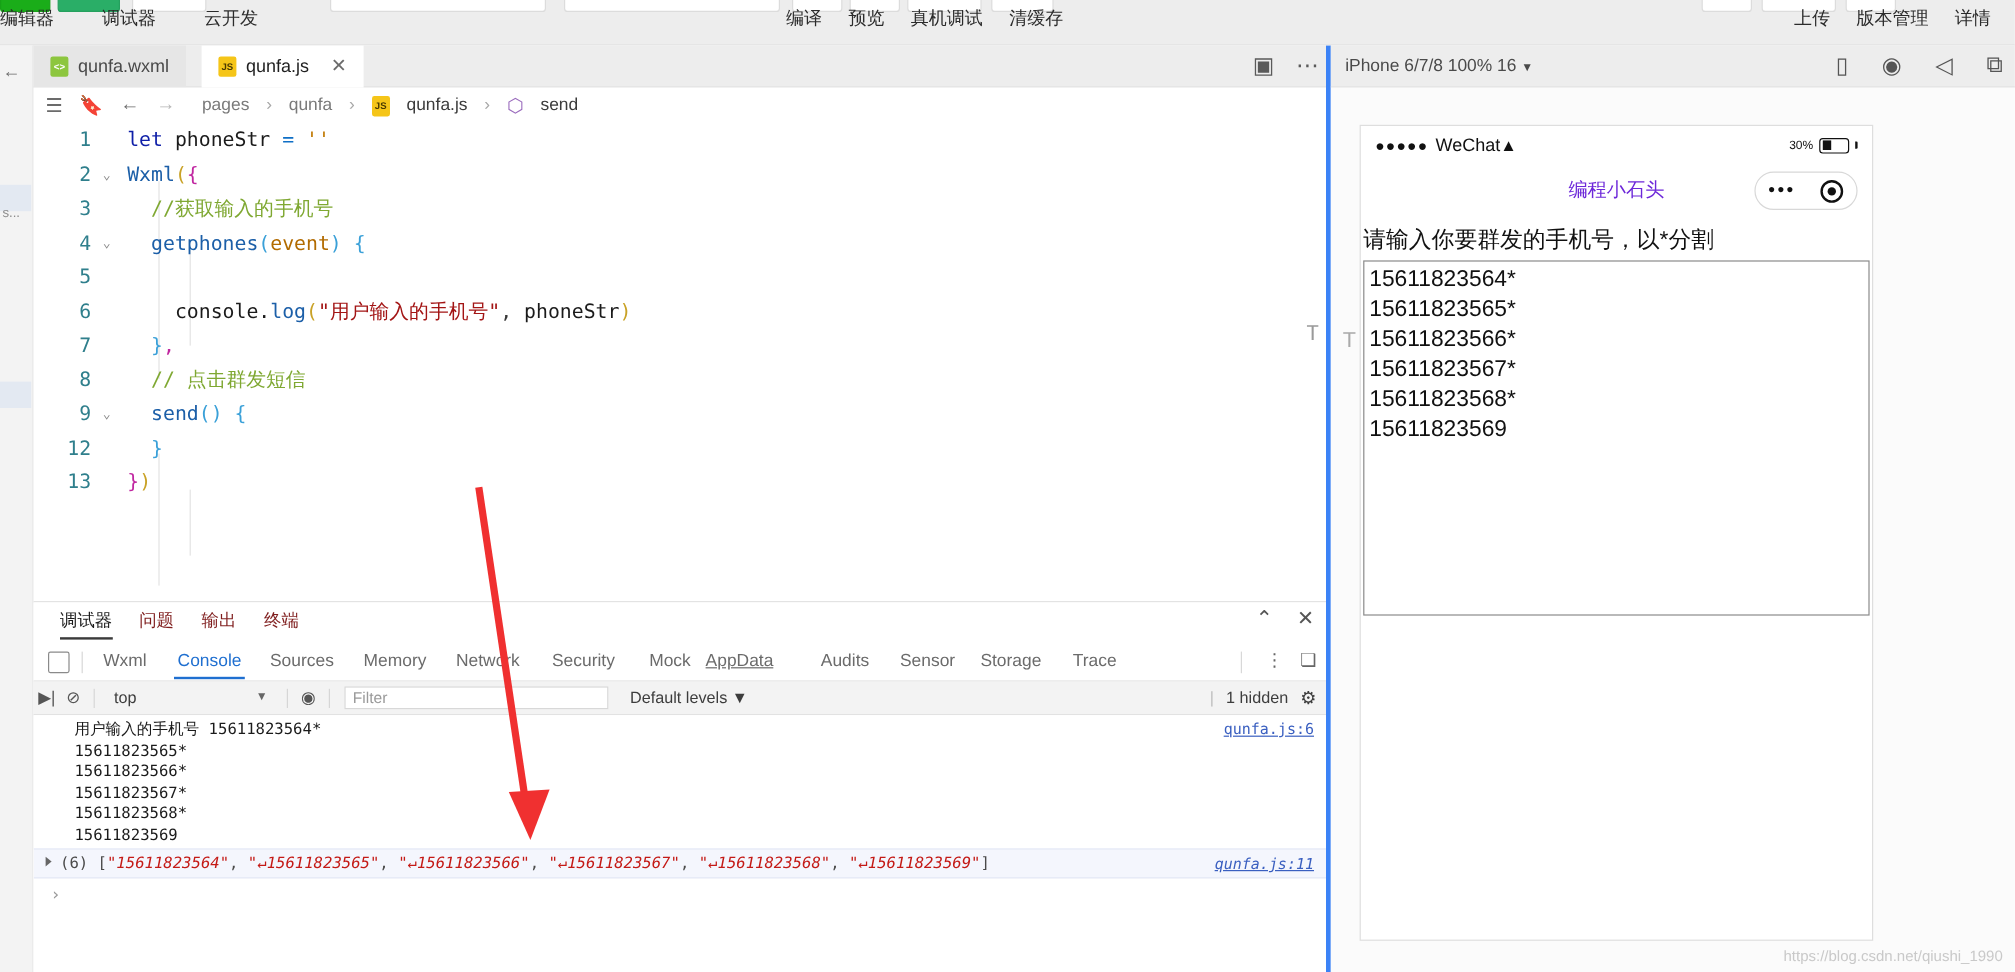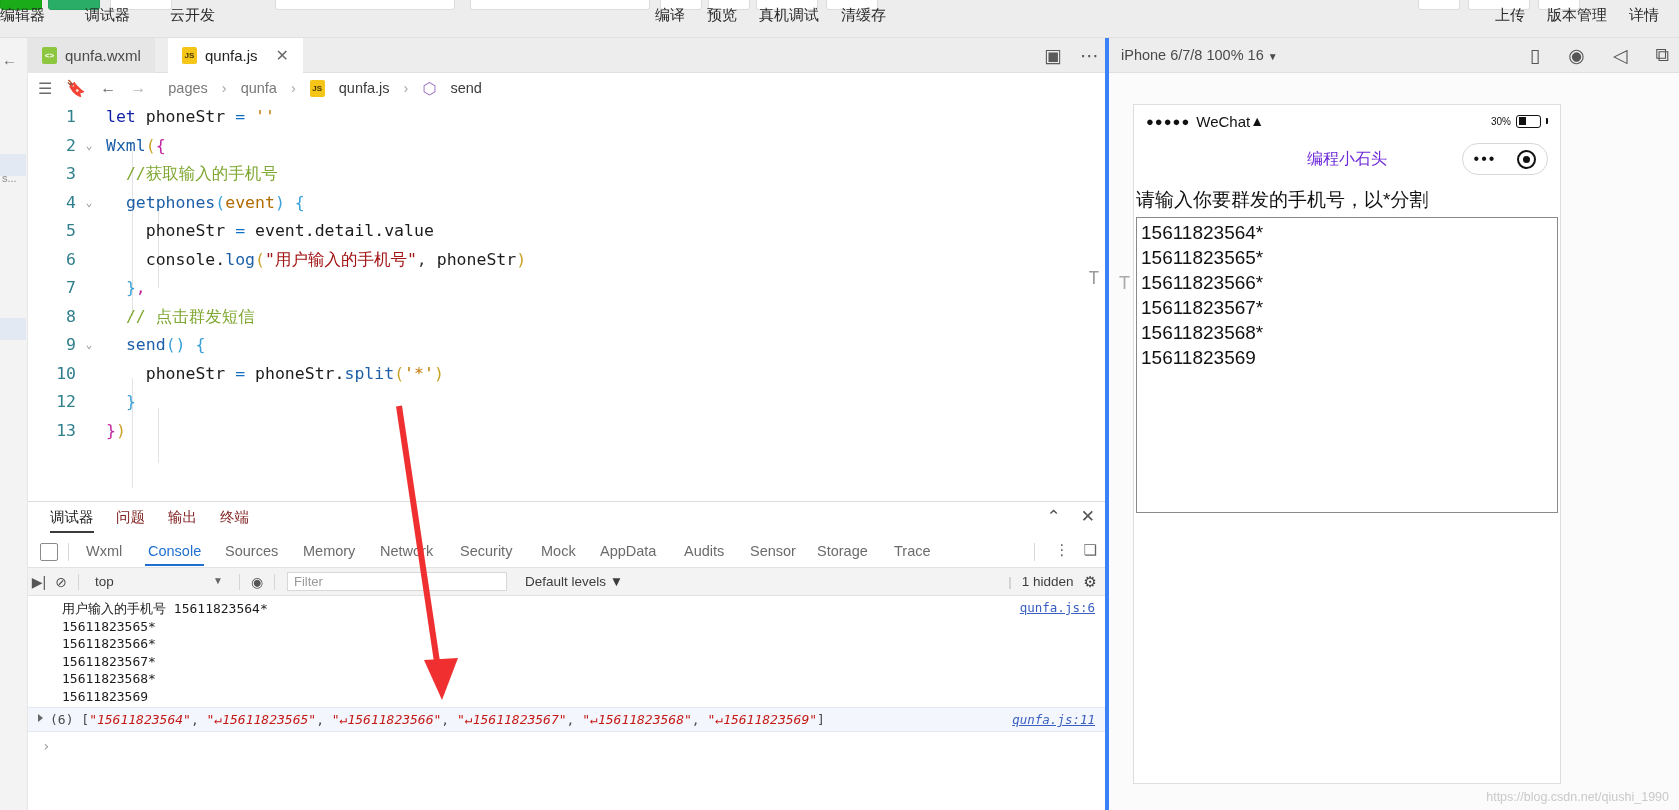--- a/index.html
+++ b/index.html
@@ -320,26 +320,25 @@
 
     <div class="code" id="code-area">
       <div class="indent-guide" style="left:104px; top:48px; height:165px;"></div>
       <div class="indent-guide" style="left:104px; top:275px; height:110px;"></div>
       <div class="indent-guide" style="left:130px; top:105px; height:80px;"></div>
       <div class="indent-guide" style="left:130px; top:305px; height:55px;"></div>
     <div class="code-row"><span class="lineno">1</span><span class="ctext"><span class="kw">let</span> <span class="var">phoneStr</span> <span class="op">=</span> <span class="strq">''</span></span></div>
         <div class="code-row"><span class="lineno">2</span><span class="fold">⌄</span><span class="ctext"><span class="fn">Wxml</span><span class="py">(</span><span class="pk">{</span></span></div>
         <div class="code-row"><span class="lineno">3</span><span class="ctext">  <span class="cmt">//获取输入的手机号</span></span></div>
         <div class="code-row"><span class="lineno">4</span><span class="fold">⌄</span><span class="ctext">  <span class="fn">getphones</span><span class="pb">(</span><span class="prm">event</span><span class="pb">)</span> <span class="pb">{</span></span></div>
-        <div class="code-row"><span class="lineno">5</span><span class="ctext">    <span class="var">phoneStr</span> <span class="op">=</span> <span class="var">event.detail.value</span></span></div>
+        <div class="code-row"><span class="lineno">5</span></div>
         <div class="code-row"><span class="lineno">6</span><span class="ctext">    <span class="var">console.</span><span class="fn">log</span><span class="py">(</span><span class="str">"用户输入的手机号"</span><span class="plain">,</span> <span class="var">phoneStr</span><span class="py">)</span></span></div>
         <div class="code-row"><span class="lineno">7</span><span class="ctext">  <span class="pb">}</span><span class="pk">,</span></span></div>
         <div class="code-row"><span class="lineno">8</span><span class="ctext">  <span class="cmt">// 点击群发短信</span></span></div>
         <div class="code-row"><span class="lineno">9</span><span class="fold">⌄</span><span class="ctext">  <span class="fn">send</span><span class="pb">()</span> <span class="pb">{</span></span></div>
-        <div class="code-row"><span class="lineno">10</span><span class="ctext">    <span class="var">phoneStr</span> <span class="op">=</span> <span class="var">phoneStr.</span><span class="fn">split</span><span class="py">(</span><span class="strq">'*'</span><span class="py">)</span></span></div>
         <div class="code-row"><span class="lineno">12</span><span class="ctext">  <span class="pb">}</span></span></div>
         <div class="code-row"><span class="lineno">13</span><span class="ctext"><span class="pk">}</span><span class="py">)</span></span></div>
       </div>
 
     <div class="minimap">
       <div class="mm-t">T</div>
     </div>
 
     <div class="debug">
 
@@ -357,21 +356,21 @@
       <div class="dt-tabs">
         <div class="dt-cursor"></div>
         <div class="dt-div"></div>
         <div class="dt-tab" style="left:58px;">Wxml</div>
         <div class="dt-tab on" style="left:120px;">Console</div>
         <div class="dt-tab" style="left:197px;">Sources</div>
         <div class="dt-tab" style="left:275px;">Memory</div>
         <div class="dt-tab" style="left:352px;">Network</div>
         <div class="dt-tab" style="left:432px;">Security</div>
         <div class="dt-tab" style="left:513px;">Mock</div>
-        <div class="dt-tab" style="left:572px;">AppData</div>
+        <div class="dt-tab" style="left:560px;text-decoration:underline;">AppData</div>
         <div class="dt-tab" style="left:656px;">Audits</div>
         <div class="dt-tab" style="left:722px;">Sensor</div>
         <div class="dt-tab" style="left:789px;">Storage</div>
         <div class="dt-tab" style="left:866px;">Trace</div>
         <div class="dt-vdiv"></div>
         <div class="dt-right">
           <span>⋮</span>
           <span>❏</span>
         </div>
       </div>

